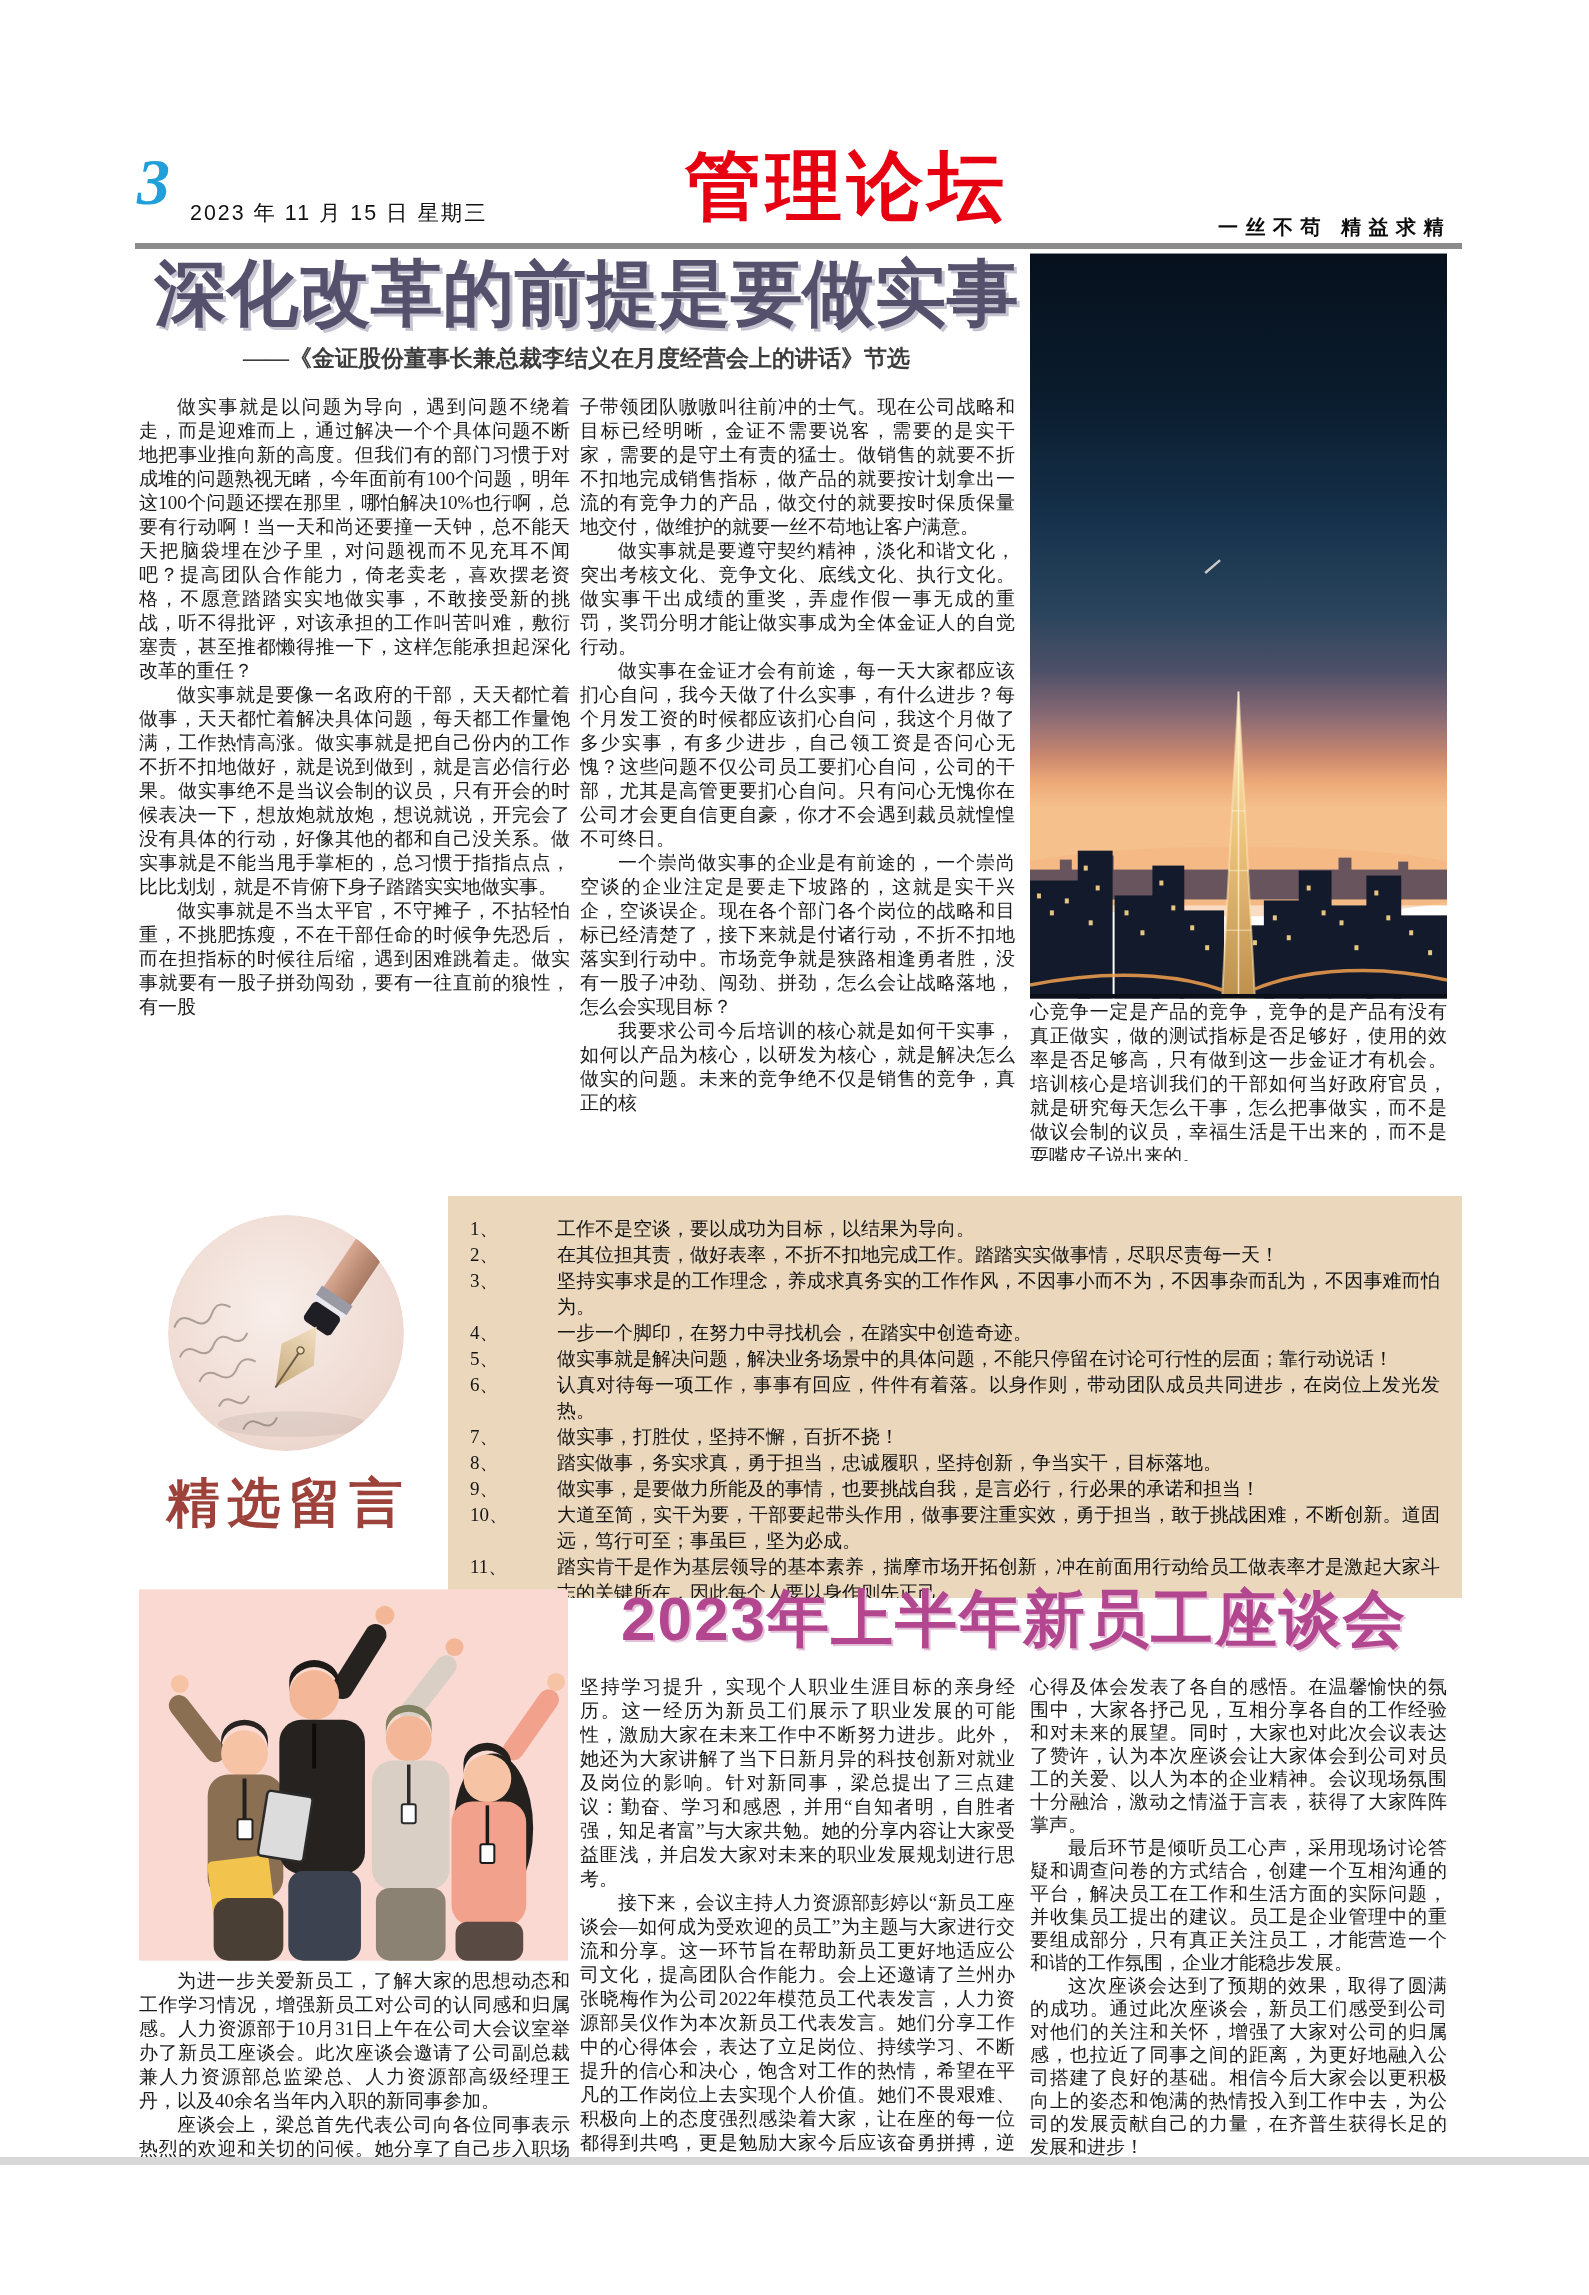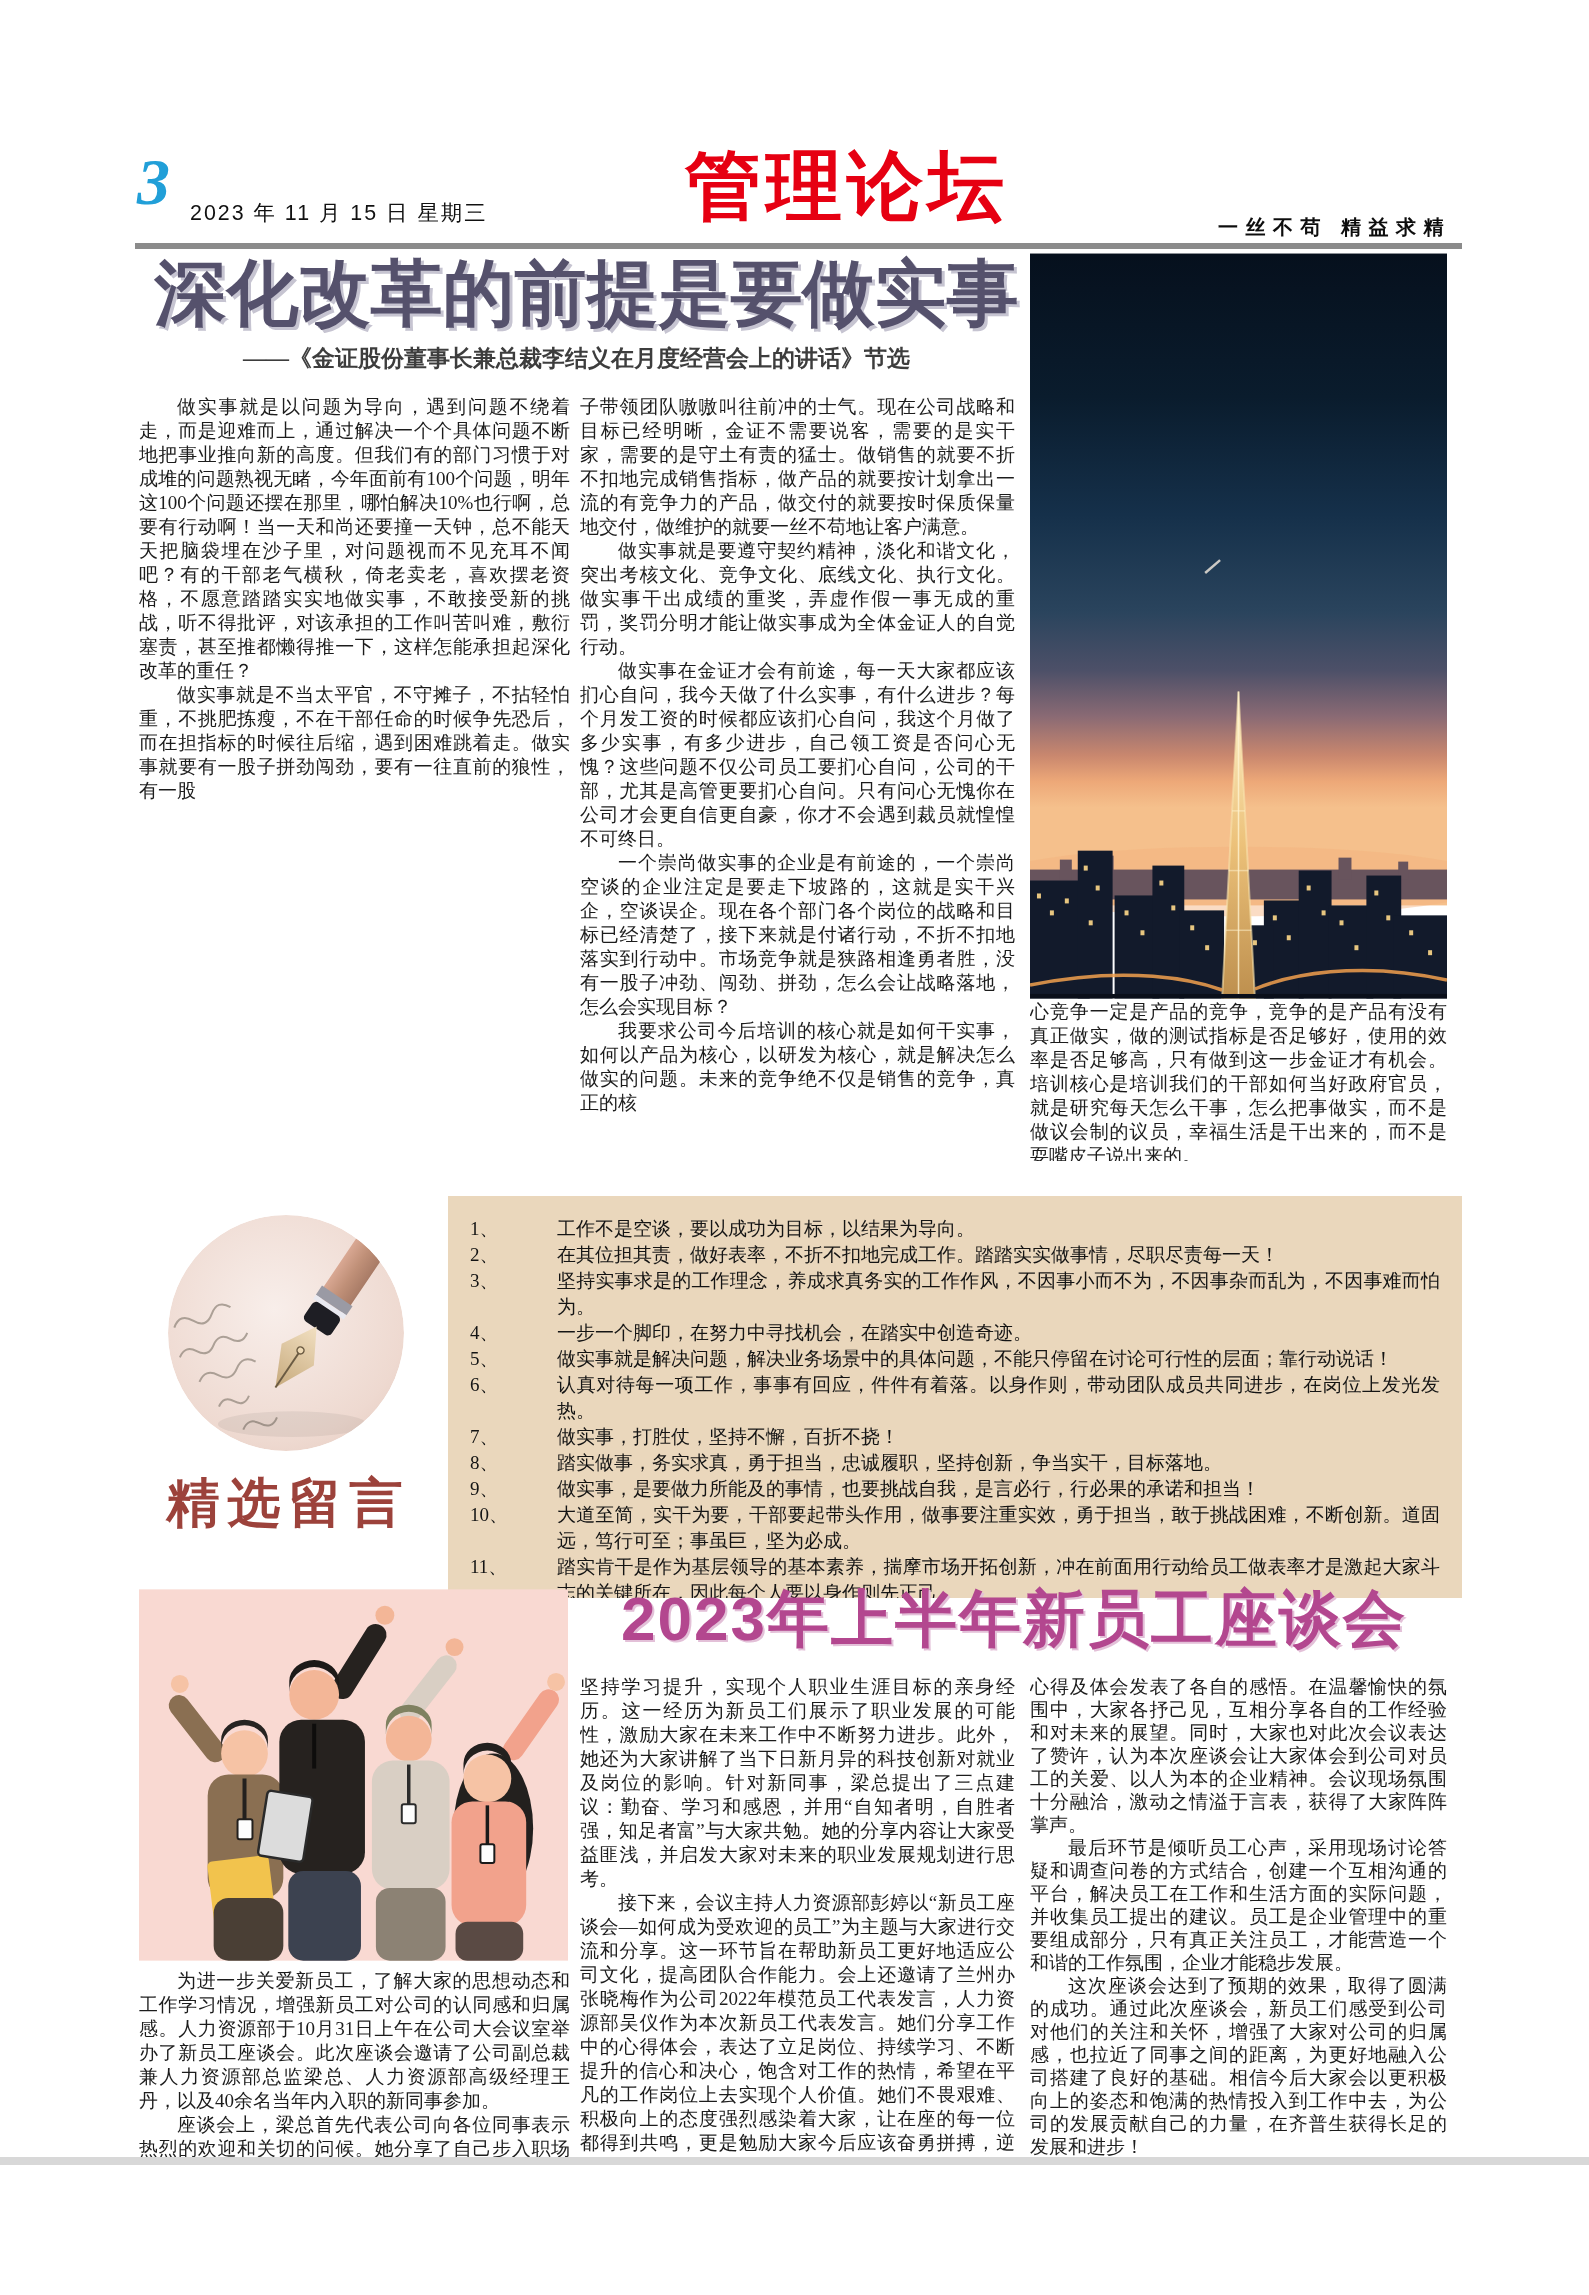--- a/index.html
+++ b/index.html
@@ -86,21 +86,22 @@
 <div class="abs page-num">3</div>
 <div class="abs date-line">2023 年 11 月 15 日  星期三</div>
 <div class="abs masthead">管理论坛</div>
 <div class="abs slogan">一丝不苟 精益求精</div>
 <div class="abs header-rule"></div>
 
 <div class="abs headline">深化改革的前提是要做实事</div>
 <div class="abs subtitle">——《金证股份董事长兼总裁李结义在月度经营会上的讲话》节选</div>
 
 <div class="abs bodycol col1-top">
-    <p>做实事就是以问题为导向，遇到问题不绕着走，而是迎难而上，通过解决一个个具体问题不断地把事业推向新的高度。但我们有的部门习惯于对成堆的问题熟视无睹，今年面前有100个问题，明年这100个问题还摆在那里，哪怕解决10%也行啊，总要有行动啊！当一天和尚还要撞一天钟，总不能天天把脑袋埋在沙子里，对问题视而不见充耳不闻吧？有的干部老气横秋，倚老卖老，喜欢摆老资格，不愿意踏踏实实地做实事，不敢接受新的挑战，听不得批评，对该承担的工作叫苦叫难，敷衍塞责，甚至推都懒得推一下，这样怎能承担起深化改革的重任？</p>
+    <p>做实事就是以问题为导向，遇到问题不绕着走，而是迎难而上，通过解决一个个具体问题不断地把事业推向新的高度。但我们有的部门习惯于对成堆的问题熟视无睹，今年面前有100个问题，明年这100个问题还摆在那里，哪怕解决10%也行啊，总要有行动啊！当一天和尚还要撞一天钟，总不能天天把脑袋埋在沙子里，对问题视而不见充耳不闻吧？提高团队合作能力，倚老卖老，喜欢摆老资格，不愿意踏踏实实地做实事，不敢接受新的挑战，听不得批评，对该承担的工作叫苦叫难，敷衍塞责，甚至推都懒得推一下，这样怎能承担起深化改革的重任？</p>
+    <p>做实事就是要像一名政府的干部，天天都忙着做事，天天都忙着解决具体问题，每天都工作量饱满，工作热情高涨。做实事就是把自己份内的工作不折不扣地做好，就是说到做到，就是言必信行必果。做实事绝不是当议会制的议员，只有开会的时候表决一下，想放炮就放炮，想说就说，开完会了没有具体的行动，好像其他的都和自己没关系。做实事就是不能当甩手掌柜的，总习惯于指指点点，比比划划，就是不肯俯下身子踏踏实实地做实事。</p>
     <p>做实事就是不当太平官，不守摊子，不拈轻怕重，不挑肥拣瘦，不在干部任命的时候争先恐后，而在担指标的时候往后缩，遇到困难跳着走。做实事就要有一股子拼劲闯劲，要有一往直前的狼性，有一股</p>
   </div>
 <div class="abs bodycol col2-top">
     <p class="cont">子带领团队嗷嗷叫往前冲的士气。现在公司战略和目标已经明晰，金证不需要说客，需要的是实干家，需要的是守土有责的猛士。做销售的就要不折不扣地完成销售指标，做产品的就要按计划拿出一流的有竞争力的产品，做交付的就要按时保质保量地交付，做维护的就要一丝不苟地让客户满意。</p>
     <p>做实事就是要遵守契约精神，淡化和谐文化，突出考核文化、竞争文化、底线文化、执行文化。做实事干出成绩的重奖，弄虚作假一事无成的重罚，奖罚分明才能让做实事成为全体金证人的自觉行动。</p>
     <p>做实事在金证才会有前途，每一天大家都应该扪心自问，我今天做了什么实事，有什么进步？每个月发工资的时候都应该扪心自问，我这个月做了多少实事，有多少进步，自己领工资是否问心无愧？这些问题不仅公司员工要扪心自问，公司的干部，尤其是高管更要扪心自问。只有问心无愧你在公司才会更自信更自豪，你才不会遇到裁员就惶惶不可终日。</p>
     <p>一个崇尚做实事的企业是有前途的，一个崇尚空谈的企业注定是要走下坡路的，这就是实干兴企，空谈误企。现在各个部门各个岗位的战略和目标已经清楚了，接下来就是付诸行动，不折不扣地落实到行动中。市场竞争就是狭路相逢勇者胜，没有一股子冲劲、闯劲、拼劲，怎么会让战略落地，怎么会实现目标？</p>
     <p>我要求公司今后培训的核心就是如何干实事，如何以产品为核心，以研发为核心，就是解决怎么做实的问题。未来的竞争绝不仅是销售的竞争，真正的核</p>
   </div>
 <div class="abs bodycol col3-top">

